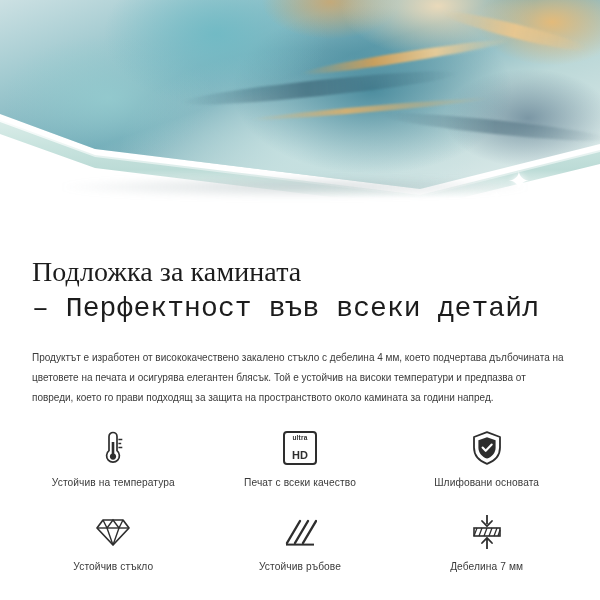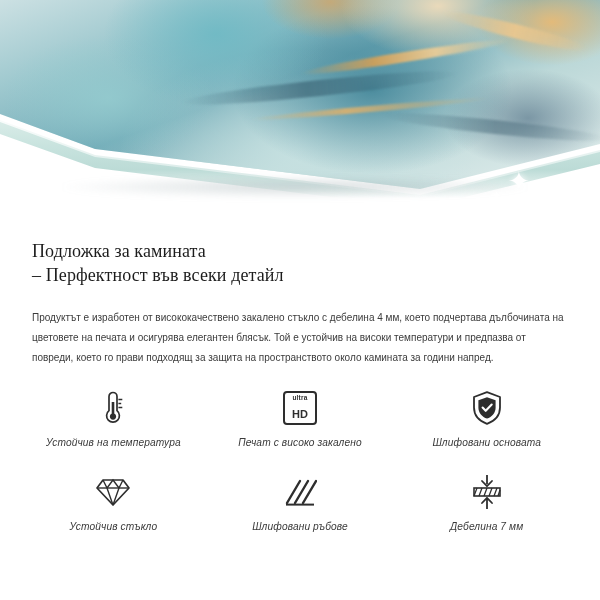--- a/index.html
+++ b/index.html
@@ -114,29 +114,30 @@
   .sparkle-1 { left: 508px; top: 168px; font-size: 26px; }
   .sparkle-2 { left: 534px; top: 186px; font-size: 15px; }
   .sparkle-3 { left: 492px; top: 190px; font-size: 11px; }
 
   
   .content {
     padding: 6px 32px 0 32px;
   }
   .headline {
     font-family: "Liberation Serif", serif;
-    font-size: 18px;
+    font-size: 28px;
     line-height: 1.32;
     color: #1c1c1c;
-    margin: 12px 0 0 0;
+    margin: 26px 0 0 0;
     font-weight: 400;
     letter-spacing: 0.1px;
   }
   .headline .line2 {
     display: block;
+    font-family: Liberation Mono, monospace;
   }
   .body-copy {
     margin: 20px 0 0 0;
     font-size: 10px;
     line-height: 2.0;
     color: #3b3b3b;
     max-width: 534px;
   }
 
   
@@ -159,21 +160,20 @@
     display: flex;
     align-items: center;
     justify-content: center;
   }
   .feature-label {
     margin-top: 7px;
     font-size: 10.2px;
     color: #3a3a3a;
     text-align: center;
     letter-spacing: 0.1px;
-    font-style: italic;
   }
   .hd-badge {
     width: 30px;
     height: 30px;
     border: 2px solid #2e2e2e;
     border-radius: 4px;
     display: flex;
     flex-direction: column;
     align-items: center;
     justify-content: center;
@@ -238,21 +238,21 @@
       <div class="feature-label">Устойчив на температура</div>
     </div>
 
     <div class="feature">
       <div class="feature-icon">
         <div class="hd-badge">
           <span class="u">ultra</span>
           <span class="hd">HD</span>
         </div>
       </div>
-      <div class="feature-label">Печат с високо закалено</div>
+      <div class="feature-label">Печат с всеки качество</div>
     </div>
 
     <div class="feature">
       <div class="feature-icon">
         <svg width="32" height="36" viewBox="0 0 32 36">
           <path d="M16 2.2 L29 7 v10.5 c0 8.2 -5.6 13.6 -13 16.3 C8.6 31.1 3 25.7 3 17.5 V7 z" fill="none" stroke="#2e2e2e" stroke-width="1.8" stroke-linejoin="round"></path>
           <path d="M16 7.2 L24.6 10.3 v7.1 c0 5.6 -3.7 9.3 -8.6 11.2 C11.1 26.7 7.4 23 7.4 17.4 V10.3 z" fill="#2e2e2e"></path>
           <path d="M11.6 17.6 l3.1 3.2 l6 -6.2" fill="none" stroke="#ffffff" stroke-width="2.1" stroke-linecap="round" stroke-linejoin="round"></path>
         </svg>
       </div>
@@ -274,21 +274,21 @@
 
     <div class="feature">
       <div class="feature-icon">
         <svg width="34" height="30" viewBox="0 0 34 30">
           <line x1="4" y1="26" x2="17" y2="4" stroke="#2e2e2e" stroke-width="2.4" stroke-linecap="round"></line>
           <line x1="12" y1="26" x2="25" y2="4" stroke="#2e2e2e" stroke-width="2.4" stroke-linecap="round"></line>
           <line x1="20" y1="26" x2="33" y2="4" stroke="#2e2e2e" stroke-width="2.4" stroke-linecap="round"></line>
           <line x1="3" y1="27.6" x2="31" y2="27.6" stroke="#2e2e2e" stroke-width="2"></line>
         </svg>
       </div>
-      <div class="feature-label">Шлифовани ръбове</div>
+      <div class="feature-label">Устойчив ръбове</div>
     </div>
 
     <div class="feature">
       <div class="feature-icon">
         <svg width="32" height="38" viewBox="0 0 32 38">
           <path d="M16 2 V11" stroke="#2e2e2e" stroke-width="1.8"></path>
           <path d="M11 8 L16 13.2 L21 8" fill="none" stroke="#2e2e2e" stroke-width="1.8" stroke-linecap="round" stroke-linejoin="round"></path>
           <rect x="3" y="15" width="26" height="8" fill="none" stroke="#2e2e2e" stroke-width="1.6"></rect>
           <line x1="6" y1="15" x2="3" y2="23" stroke="#2e2e2e" stroke-width="1.3"></line>
           <line x1="11" y1="15" x2="8" y2="23" stroke="#2e2e2e" stroke-width="1.3"></line>

